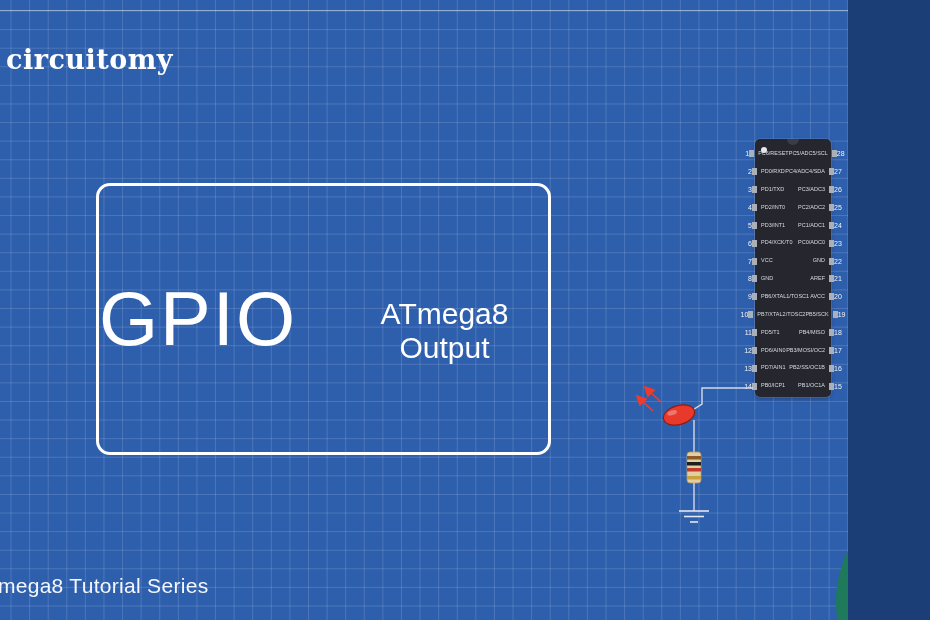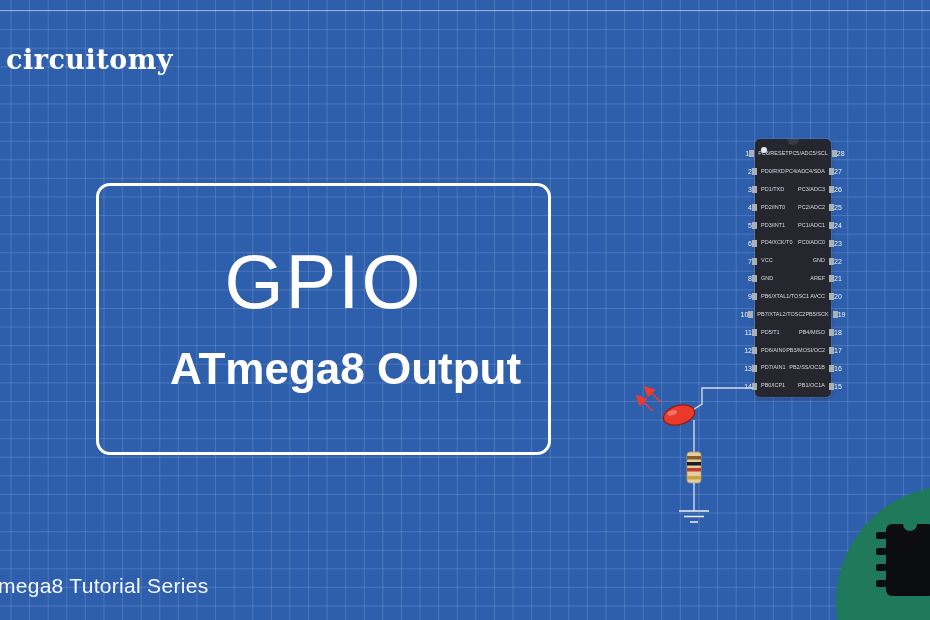--- a/index.html
+++ b/index.html
@@ -1,42 +1,42 @@
 <!DOCTYPE html>
 <html><head>
 <meta charset="utf-8">
 <style>
   html,body { margin:0; padding:0; background:#1c3e77; }
   .page {
-    position:relative; width:930px; height:620px; overflow:hidden;
+    position:relative; width:848px; height:620px; overflow:hidden;
     background-color:#2e5fad;
     background-image:
       linear-gradient(to right, rgba(255,255,255,0.14) 1px, transparent 1px),
       linear-gradient(to bottom, rgba(255,255,255,0.14) 1px, transparent 1px);
     background-size:18.6px 18.6px;
     background-position:10.5px 10.5px;
     font-family:"Liberation Sans", sans-serif;
     color:#fff;
   }
   .top-line { position:absolute; left:0; right:0; top:10px; height:1px; background:rgba(255,255,255,0.45); }
 
   .brand {
     position:absolute; left:6px; top:44px;
     font-family:"DejaVu Serif","Liberation Serif",serif;
     font-weight:700; font-size:27px; color:#ffffff; letter-spacing:0.5px;
   }
 
   .title-card {
     position:absolute; left:96px; top:183px; width:449px; height:266px;
     border:3px solid #ffffff; border-radius:14px;
-    display:flex; flex-direction:column; align-items:center; justify-content:center;
+    display:flex; flex-direction:row; align-items:center; justify-content:center;
     text-align:center;
   }
   .t1 { font-size:76px; line-height:1; letter-spacing:2px; font-weight:400; }
-  .t2 { font-size:44px; margin-top:24px; font-weight:700;margin-left:44px; }
+  .t2 { font-size:30px; margin-top:24px; font-weight:400;margin-left:44px; }
   .t3 { font-size:29px; margin-top:24px; font-weight:400; }
 
   
   .chip { position:absolute; left:737px; top:139px; width:112px; height:258px; }
   .chip-bg {
     position:absolute; left:18px; right:18px; top:0; bottom:0;
     background:#26262e; border-radius:5px;
     box-shadow:0 0 0 1px rgba(255,255,255,0.10), 0 2px 4px rgba(0,0,0,0.25);
   }
   .notch {

